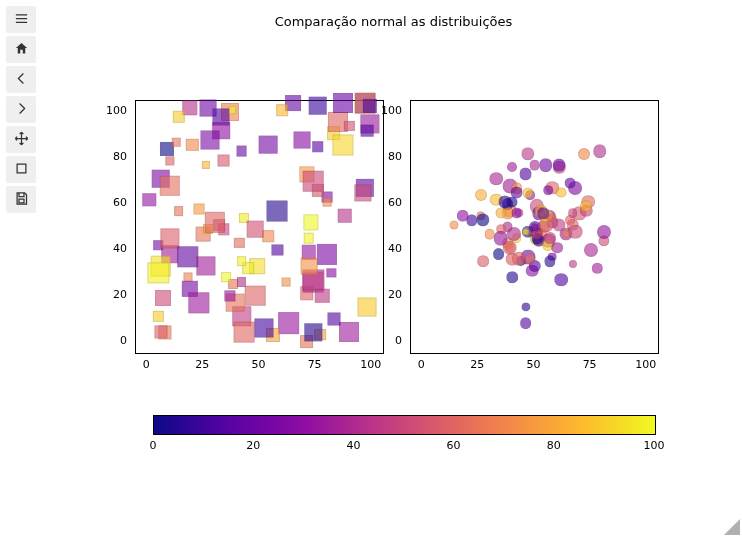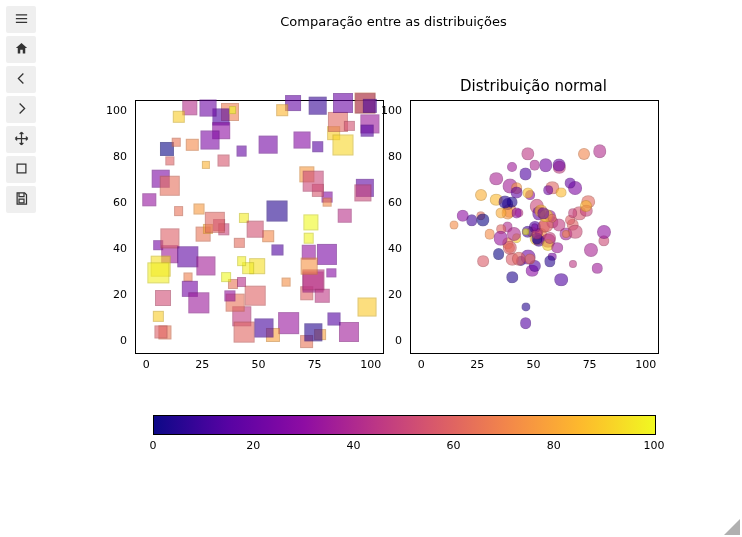--- a/index.html
+++ b/index.html
@@ -141,21 +141,21 @@
       <svg viewBox="0 0 24 24">
           <path d="M5 3h12l3 3v15H5z"></path>
           <path d="M8 3v6h8V3"></path>
           <rect x="8" y="13" width="8" height="6"></rect>
         </svg>
     </span>
   </button>
 </div>
 
 <div class="figure">
-  <div class="suptitle">Comparação entre as distribuições</div>
+  <div class="suptitle">Comparação normal as distribuições</div>
 
   <div id="ax1" class="axes-frame" style="left:90px; top:100px; width:247px; height:252px;">
       <div class="pt square" style="left: 31.4364px; top: 48.1091px; width: 12.0613px; height: 12.0613px; background: rgb(13, 8, 135);"></div>
       <div class="pt square" style="left: 22.4545px; top: 144.327px; width: 7.62824px; height: 7.62824px; background: rgb(117, 7, 164);"></div>
       <div class="pt square" style="left: 33.6818px; top: 59.5636px; width: 7.27324px; height: 7.27324px; background: rgb(223, 98, 100);"></div>
       <div class="pt square" style="left: 157.182px; top: 2.29091px; width: 13.8955px; height: 13.8955px; background: rgb(99, 4, 164);"></div>
       <div class="pt square" style="left: 181.882px; top: 4.58182px; width: 16.5855px; height: 16.5855px; background: rgb(54, 5, 151);"></div>
       <div class="pt square" style="left: 94.3091px; top: 11.4545px; width: 16.0176px; height: 16.0176px; background: rgb(239, 127, 80);"></div>
       <div class="pt square" style="left: 51.6455px; top: 176.4px; width: 6.99518px; height: 6.99518px; background: rgb(239, 127, 80);"></div>
       <div class="pt square" style="left: 83.0818px; top: 123.709px; width: 9.8256px; height: 9.8256px; background: rgb(200, 68, 123);"></div>
@@ -246,21 +246,20 @@
       <div class="pt square" style="left: 105.536px; top: 160.364px; width: 7.71443px; height: 7.71443px; background: rgb(242, 240, 34);"></div>
       <div class="pt square" style="left: 141.464px; top: 148.909px; width: 9.05511px; height: 9.05511px; background: rgb(79, 2, 161);"></div>
       <div class="pt square" style="left: 42.6636px; top: 109.964px; width: 7.79968px; height: 7.79968px; background: rgb(232, 114, 88);"></div>
       <div class="pt square" style="left: 74.1px; top: 38.9455px; width: 16.9795px; height: 16.9795px; background: rgb(124, 8, 164);"></div>
       <div class="pt square" style="left: 94.3091px; top: 194.727px; width: 9.2px; height: 9.2px; background: rgb(149, 19, 159);"></div>
       <div class="pt square" style="left: 51.6455px; top: 155.782px; width: 19.4142px; height: 19.4142px; background: rgb(95, 4, 163);"></div>
       <div class="pt square" style="left: 69.6091px; top: 164.945px; width: 17.1732px; height: 17.1732px; background: rgb(162, 30, 151);"></div>
       <div class="pt square" style="left: 181.882px; top: 45.8182px; width: 9.55262px; height: 9.55262px; background: rgb(88, 3, 163);"></div>
     </div>
 
-  <div class="subplot-title" style="left:365px; top:77px; width:247px;">Distribuição normal</div>
   <div id="ax2" class="axes-frame" style="left:365px; top:100px; width:247px; height:252px;">
       <div class="pt circle" style="left: 98.8px; top: 109.964px; width: 12.545px; height: 12.545px; background: rgb(247, 150, 65);"></div>
       <div class="pt circle" style="left: 154.936px; top: 132.873px; width: 11.1497px; height: 11.1497px; background: rgb(165, 33, 149);"></div>
       <div class="pt circle" style="left: 101.045px; top: 176.4px; width: 9.48314px; height: 9.48314px; background: rgb(33, 6, 143);"></div>
       <div class="pt circle" style="left: 125.745px; top: 105.382px; width: 12.3324px; height: 12.3324px; background: rgb(202, 71, 121);"></div>
       <div class="pt circle" style="left: 177.391px; top: 100.8px; width: 11.5574px; height: 11.5574px; background: rgb(226, 105, 95);"></div>
       <div class="pt circle" style="left: 121.255px; top: 130.582px; width: 9.12784px; height: 9.12784px; background: rgb(253, 192, 42);"></div>
       <div class="pt circle" style="left: 114.518px; top: 206.182px; width: 7.18175px; height: 7.18175px; background: rgb(38, 6, 145);"></div>
       <div class="pt circle" style="left: 60.6273px; top: 119.127px; width: 9.48314px; height: 9.48314px; background: rgb(64, 4, 155);"></div>
       <div class="pt circle" style="left: 96.5545px; top: 142.036px; width: 9.48314px; height: 9.48314px; background: rgb(244, 136, 73);"></div>

